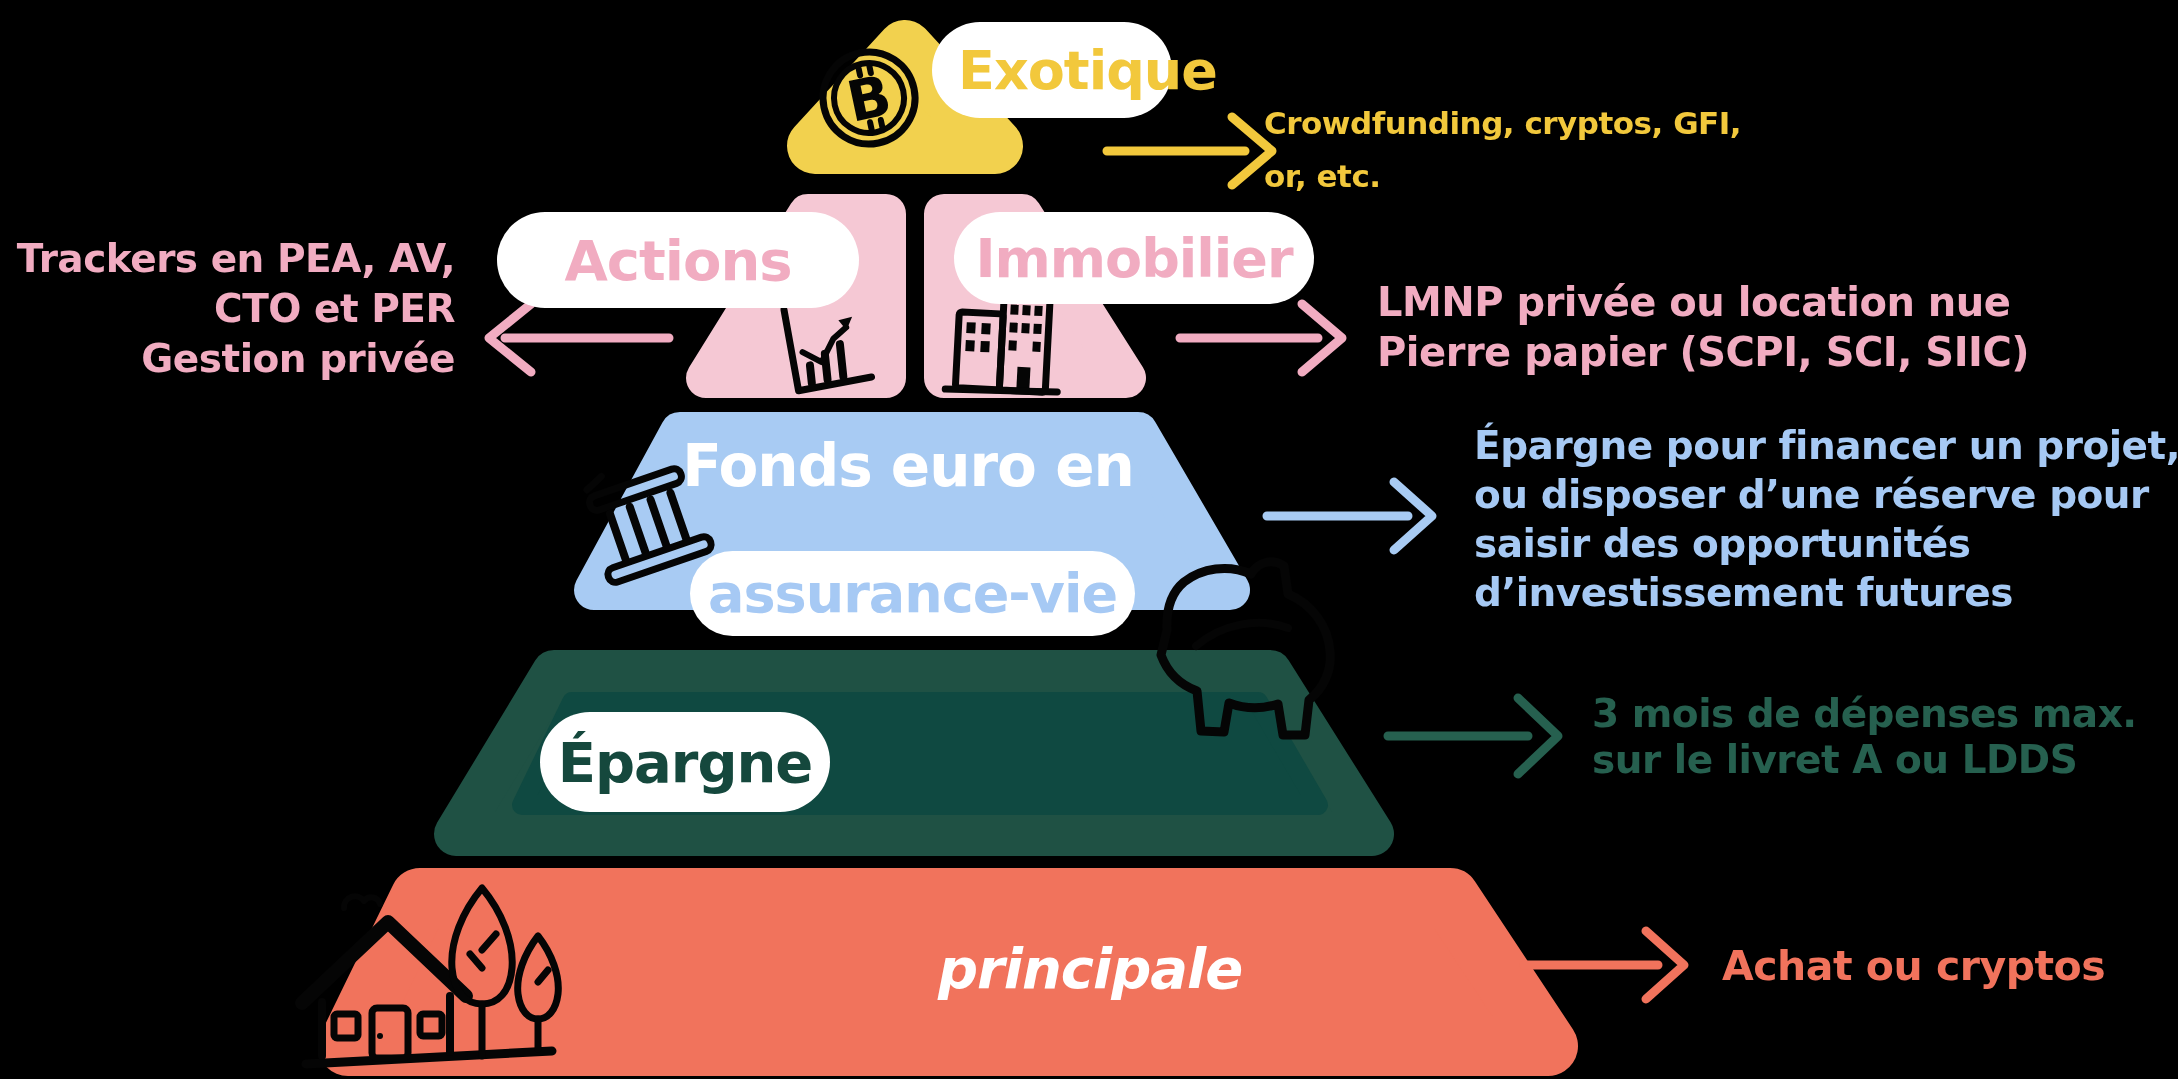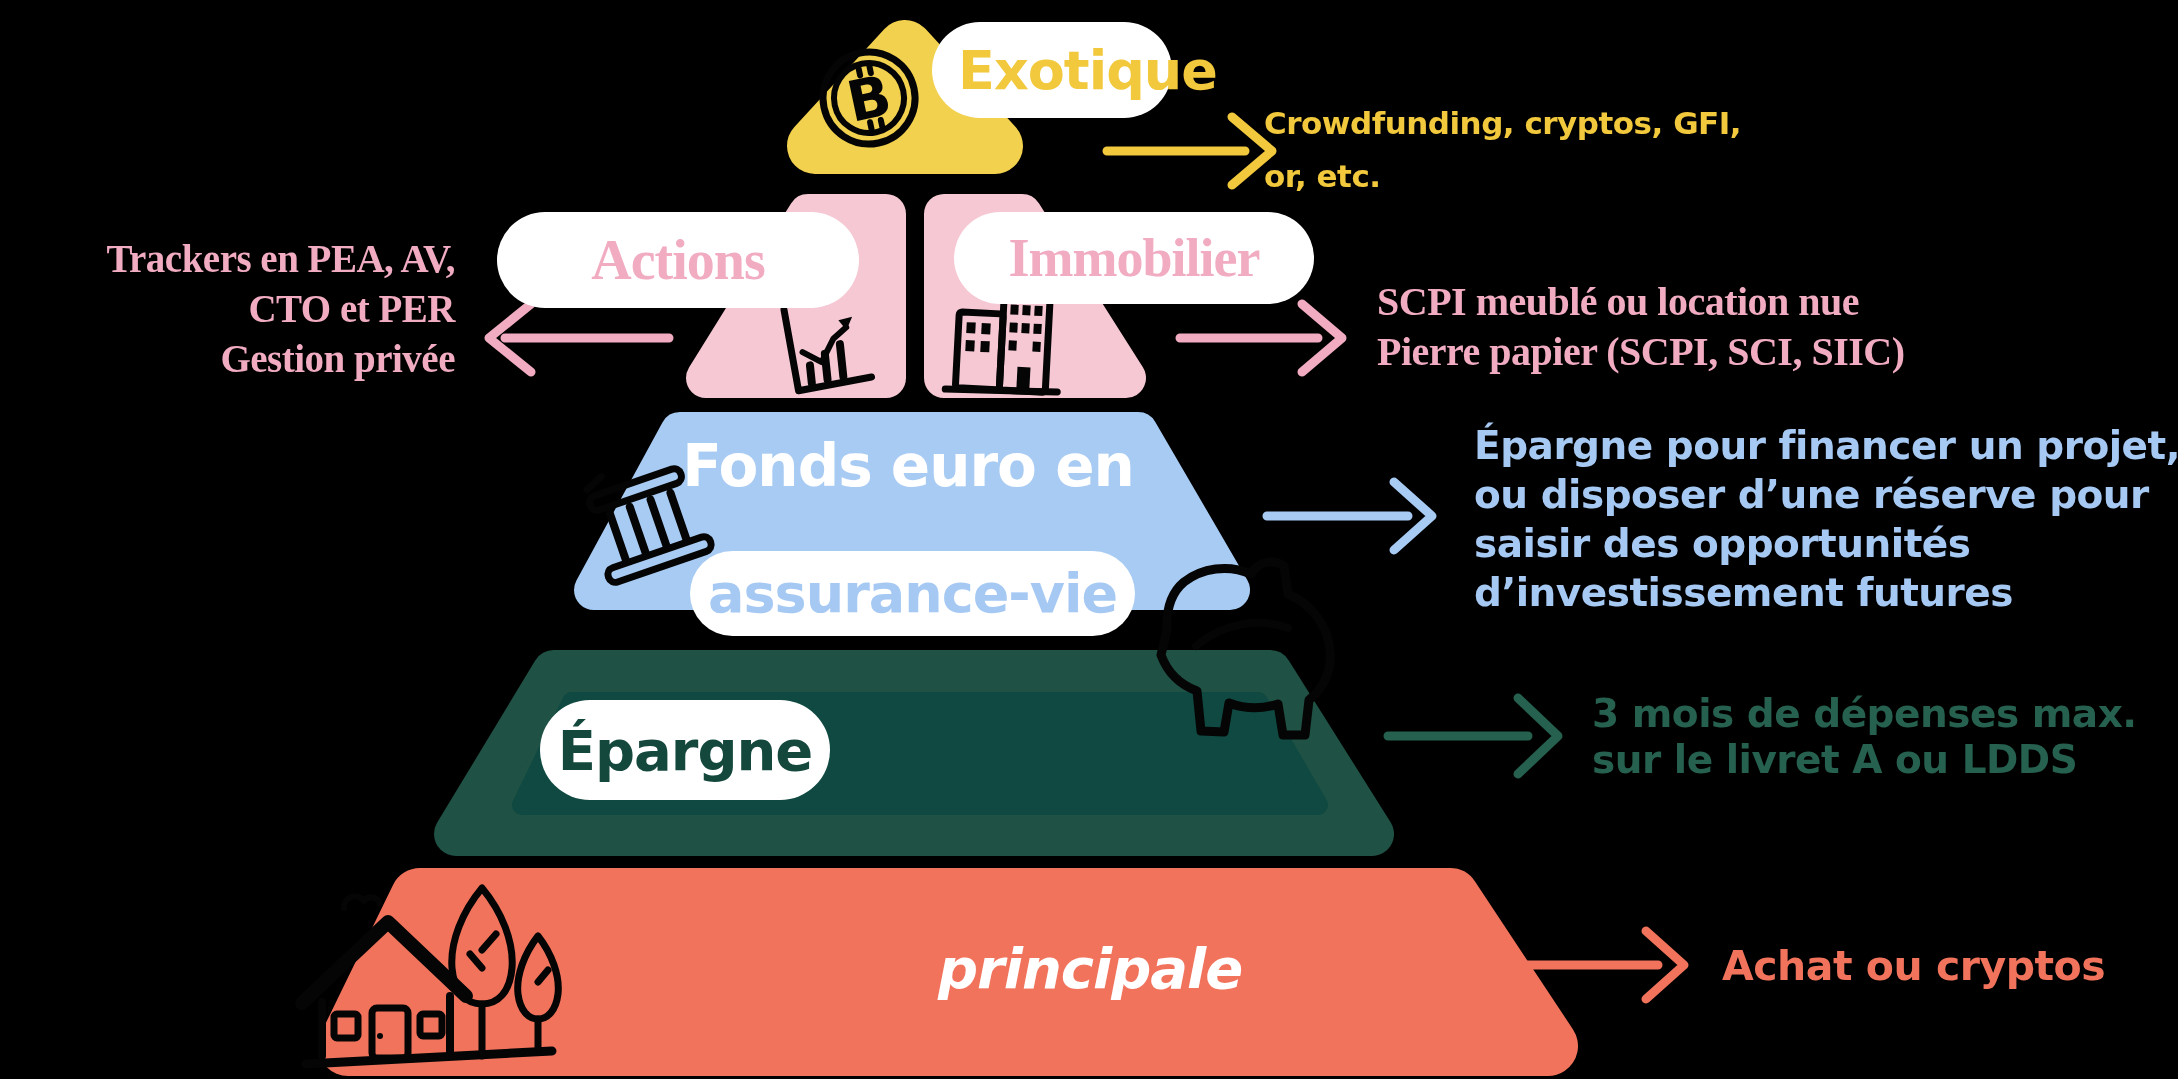--- a/index.html
+++ b/index.html
@@ -28,24 +28,24 @@
   .shape-yellow{fill:var(--yellow);stroke:var(--yellow);}
   .shape-pink{fill:var(--pink);stroke:var(--pink);}
   .shape-blue{fill:var(--blue);stroke:var(--blue);}
   .shape-green{fill:var(--green);stroke:var(--green);}
   .shape-green-inner{fill:var(--green_inner);stroke:var(--green_inner);}
   .shape-salmon{fill:var(--salmon);stroke:var(--salmon);}
   .arrow{fill:none;stroke-width:9;stroke-linecap:round;stroke-linejoin:round;}
   .icon{fill:none;stroke:#050505;stroke-linecap:round;stroke-linejoin:round;}
 
   .c-yellow{color:var(--yellow_text);}
-  .c-pink{color:var(--pink_text);font-family:Liberation Serif, serif;}
+  .c-pink{color:var(--pink_text);}
   .c-blue{color:var(--blue_text);}
   .c-green{color:var(--green_text);}
-  .c-green-dark{color:var(--green_dark_text);}
+  .c-green-dark{color:var(--green_dark_text);margin-top:12px;}
   .c-salmon{color:var(--salmon);}
 </style>
 </head>
 <body>
 
 <div class="stage">
 
   <svg class="layer" width="2178" height="1079" viewBox="0 0 2178 1079">
 
     <g>
@@ -166,21 +166,21 @@
     <div>or, etc.</div>
   </div>
 
   <div class="annotation c-pink" style="left:0px;top:234px;width:455px;text-align:right;font-size:39px;line-height:50px;">
     <div>Trackers en PEA, AV,</div>
     <div>CTO et PER</div>
     <div>Gestion privée</div>
   </div>
 
   <div class="annotation c-pink" style="left:1377px;top:277px;font-size:40px;line-height:50px;">
-    <div>SCPI meublé ou location nue</div>
+    <div>LMNP privée ou location nue</div>
     <div>Pierre papier (SCPI, SCI, SIIC)</div>
   </div>
 
   <div class="annotation c-blue" style="left:1474px;top:421px;font-size:39px;line-height:49px;">
     <div>Épargne pour financer un projet,</div>
     <div>ou disposer d’une réserve pour</div>
     <div>saisir des opportunités</div>
     <div>d’investissement futures</div>
   </div>
 

